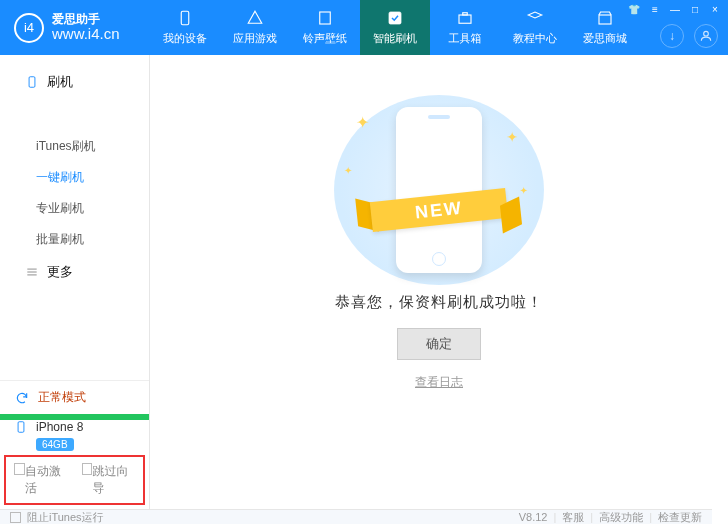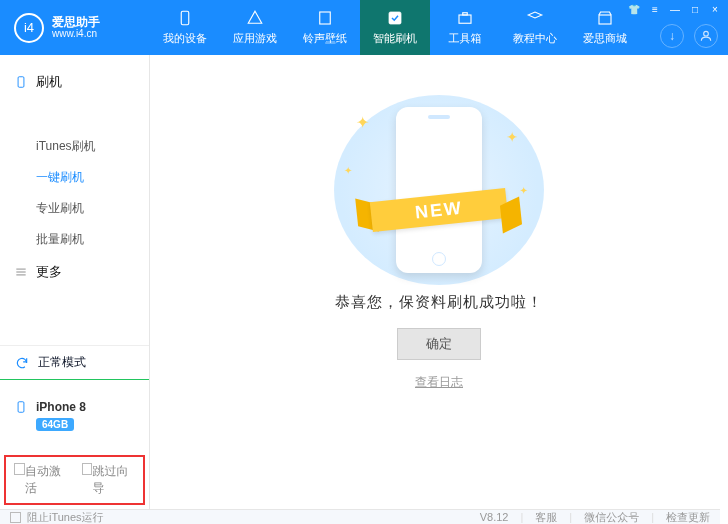--- a/index.html
+++ b/index.html
@@ -4,46 +4,46 @@
 <style>
   * { box-sizing: border-box; margin: 0; padding: 0; font-family: "Microsoft YaHei", sans-serif; }
   body { width: 728px; height: 524px; background: #fff; position: relative; overflow: hidden; font-size: 12px; color: #333; }
 
   
   .header { height: 55px; background: #1a8cff; display: flex; align-items: center; position: relative; }
   .logo-area { display: flex; align-items: center; padding: 0 14px; width: 150px; }
   .logo-circle { width: 30px; height: 30px; border: 2px solid #fff; border-radius: 50%; display: flex; align-items: center; justify-content: center; color: #fff; font-weight: normal; font-size: 13px; margin-right: 8px; }
   .logo-text { color: #fff; }
   .logo-text .title { font-size: 12px; font-weight: bold; line-height: 1; }
-  .logo-text .sub { font-size: 10px; line-height: 1.2; opacity: .95; }
+  .logo-text .sub { font-size: 15px; line-height: 1.2; opacity: .95; }
   .nav { display: flex; height: 100%; }
   .nav-item { width: 70px; display: flex; flex-direction: column; align-items: center; justify-content: center; color: #fff; font-size: 11px; cursor: pointer; }
   .nav-item.active { background: #0f766e; }
   .nav-item .icon { width: 18px; height: 18px; margin-bottom: 4px; display: flex; align-items: center; justify-content: center; }
   .nav-item .icon svg { width: 18px; height: 18px; fill: #fff; stroke: #fff; }
   .window-controls { position: absolute; top: 2px; right: 6px; display: flex; gap: 6px; color: #fff; font-size: 10px; }
   .wc { width: 14px; height: 14px; display: flex; align-items: center; justify-content: center; cursor: pointer; }
   .right-icons { position: absolute; right: 10px; top: 24px; display: flex; gap: 10px; }
   .rbtn { width: 24px; height: 24px; border: 1.5px solid #66b3ff; border-radius: 50%; display: flex; align-items: center; justify-content: center; cursor: pointer; color:#cce4ff; font-size:12px; }
 
   
   .body { display: flex; height: 454px; }
   .sidebar { width: 150px; border-right: 1px solid #e6e6e6; display: flex; flex-direction: column; padding-top: 10px; position: relative; background:#fff;}
-  .group-head { display: flex; align-items: center; padding: 8px 14px; color: #111; font-size: 13px; cursor: pointer;}
+  .group-head { display: flex; align-items: center; padding: 8px 25px; color: #111; font-size: 13px; cursor: pointer;}
   .group-head .gh-icon { width: 14px; height: 14px; margin-right: 8px; display: flex; align-items:center; justify-content:center; }
   .group-head .gh-icon svg { width:14px; height:14px; fill:none; stroke:#1a8cff; stroke-width:1.6;}
   .group-head.more .gh-icon svg{ stroke:#888; }
   .sub-items { padding-left: 36px; margin-top: 32px; }
   .sub-item { padding: 7px 0; font-size: 12px; color: #555; cursor: pointer; }
   .sub-item.active { color: #1a8cff; }
   .flex-spacer { flex: 1; }
 
-  .mode-row { display:flex; align-items:center; padding: 8px 14px; color:#0f172a; font-size:12px; border-top:1px solid #eee; cursor:pointer;margin-top:22px;}
+  .mode-row { display:flex; align-items:center; padding: 8px 14px; color:#c2410c; font-size:12px; border-top:1px solid #eee; cursor:pointer;margin-top:22px;}
   .mode-row .mi { width:16px; height:16px; margin-right:8px; display:flex; align-items:center; justify-content:center;}
-  .device-row { padding: 20px 14px; border-top:1px solid #22c55e;font-weight:bold;}
+  .device-row { padding: 0 14px; border-top:6px solid #22c55e;}
   .device-row .dn { color:#333; font-size:12px; display:flex; align-items:center;}
   .device-row .dn .di{ width:14px;height:14px;margin-right:8px;}
   .badge { display:inline-block; background:#3da9ff; color:#fff; font-size:10px; padding:1px 6px; border-radius:3px; margin-top:4px; margin-left:22px;}
 
   .red-box{ border:2px solid #e33; margin:4px; padding:6px 8px; display:flex; gap:14px; align-items:center;}
   .chk { display:flex; align-items:flex-start; color:#888; font-size:12px; cursor:pointer;}
   .chk .box{ width:12px; height:12px; border:1px solid #bbb; background:#fff;}
 
   
   .main { flex:1; position:relative; padding-top:40px; display:flex; flex-direction:column; align-items:center;}
@@ -57,24 +57,24 @@
   .ribbon .bar{ position:absolute; left:12px; right:12px; top:4px; height:30px; background:#ffcd3c; transform:rotate(-6deg); display:flex; align-items:center; justify-content:center; color:#fff; font-weight:800; font-size:18px; letter-spacing:2px; box-shadow:0 2px 4px rgba(0,0,0,.1);}
   .ribbon:before,.ribbon:after{content:"";position:absolute;top:10px;width:20px;height:28px;background:#f5b400;}
   .ribbon:before{left:-2px; transform:rotate(-6deg) skewY(20deg);}
   .ribbon:after{right:-2px; transform:rotate(-6deg) skewY(-20deg);}
 
   .success-text{ margin-top:8px; font-size:15px; color:#333; letter-spacing:1px;}
   .confirm-btn{ margin-top:16px; padding:6px 28px; border:1px solid #ccc; background:#e5e5e5; font-size:13px; color:#555; cursor:pointer;}
   .log-link{ margin-top:14px; color:#999; font-size:12px; text-decoration:underline; cursor:pointer;}
 
   
-  .footer{ position:absolute; bottom:0; left:0; right:8px; height:15px; background:#f5f8fc; border-top:1px solid #e6e6e6; display:flex; align-items:center; padding:0 10px; font-size:11px; color:#999;}
+  .footer{ position:absolute; bottom:0; left:0; right:16px; height:15px; background:#f5f8fc; border-top:1px solid #e6e6e6; display:flex; align-items:center; padding:0 10px; font-size:11px; color:#999;}
   .footer .left{ display:flex; align-items:center; gap:6px;}
   .footer .left .box{width:11px;height:11px;border:1px solid #bbb;}
-  .footer .right{ margin-left:auto; display:flex; align-items:center; gap:12px;}
+  .footer .right{ margin-left:auto; display:flex; align-items:center; gap:6px;}
   .footer .sep{ color:#ddd;}
 </style>
 </head>
 <body>
 
 <div class="header">
   <div class="logo-area">
     <div class="logo-circle">i4</div>
     <div class="logo-text">
       <div class="title">爱思助手</div>
@@ -241,17 +241,17 @@
 <div class="footer">
   <div class="left">
     <span class="box"></span>
     <span>阻止iTunes运行</span>
   </div>
   <div class="right">
     <span>V8.12</span>
     <span class="sep">|</span>
     <span>客服</span>
     <span class="sep">|</span>
-    <span>微信公众号</span>
+    <span>高级功能</span>
     <span class="sep">|</span>
     <span>检查更新</span>
   </div>
 </div>
 
 </body></html>

